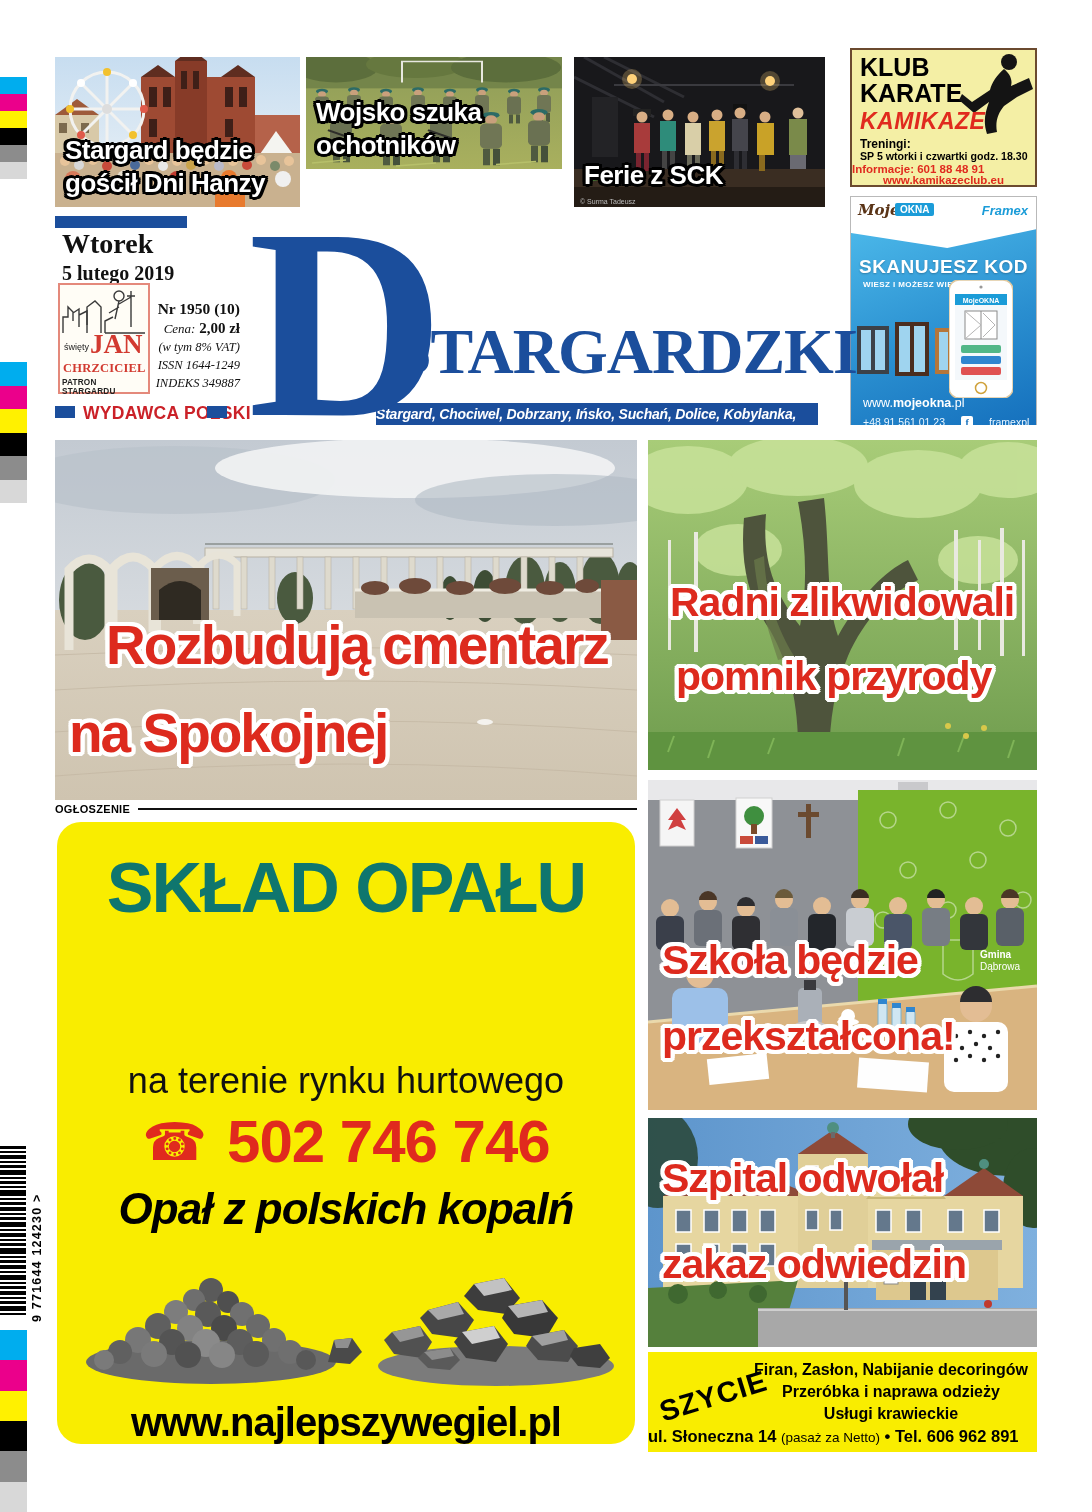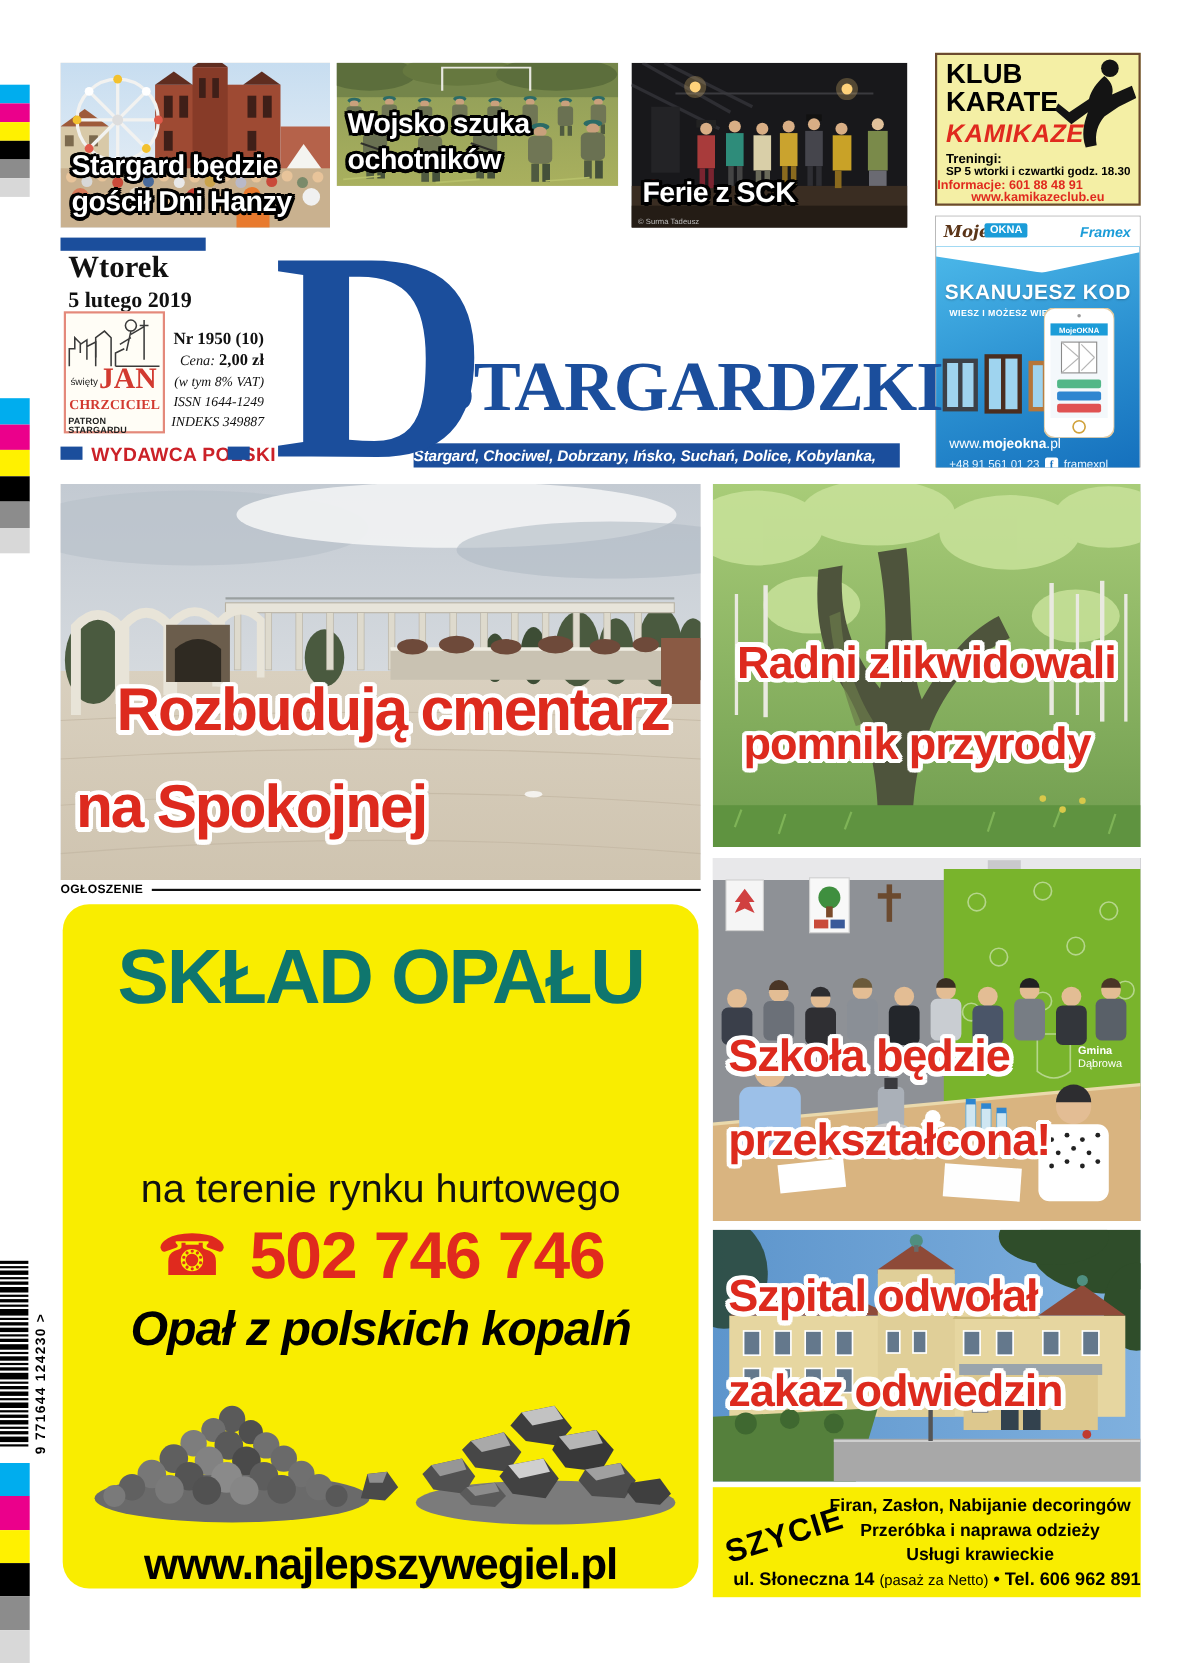--- a/index.html
+++ b/index.html
@@ -50,21 +50,21 @@
   .okna .framex{position:absolute;right:8px;top:6px;color:#1b9cd8;font-weight:bold;font-style:italic;font-size:13px;}
   .okna .body{position:absolute;left:0;top:27px;width:100%;height:201px;
               background:linear-gradient(160deg,#4cb9ea 0%,#2a8fd0 55%,#1570bd 100%);overflow:hidden;}
   .okna .notch{position:absolute;left:0;top:0;width:100%;height:24px;background:#fff;
                clip-path:polygon(0 0,100% 0,100% 22%,52% 100%,0 38%);}
   .okna .head{position:absolute;left:0;top:32px;width:100%;text-align:center;color:#fff;
               font-size:19px;font-weight:bold;letter-spacing:.5px;text-shadow:0 1px 2px rgba(0,0,0,.25);}
   .okna .sub{position:absolute;left:12px;top:56px;color:#fff;font-size:8px;font-weight:bold;letter-spacing:.4px;}
   .okna .web{position:absolute;left:12px;top:172px;color:#fff;font-size:12.5px;}
   .okna .web b{font-weight:bold;}
-  .okna .tel{position:absolute;left:12px;top:192px;color:#eaf6ff;font-size:10.5px;display:flex;align-items:center;gap:5px;}
+  .okna .tel{position:absolute;left:12px;top:192px;color:#eaf6ff;font-size:10.5px;display:flex;align-items:center;gap:16px;}
   .okna .fb{display:inline-flex;width:12px;height:12px;background:#fff;color:#1570bd;border-radius:2px;
             font-weight:bold;font-size:10px;align-items:center;justify-content:center;font-family:"Liberation Serif",serif;}
 
   
   .blue{background:#1b4e9c;}
   .mh-serif{font-family:"Liberation Serif",serif;}
   .patron{left:58px;top:283px;width:92px;height:111px;border:2px solid #e4897b;background:#fffdf6;box-sizing:border-box;position:absolute;}
   .patron .sw{position:absolute;left:4px;top:57px;font-size:9px;color:#222;}
   .patron .jan{position:absolute;left:30px;top:44px;font-family:"Liberation Serif",serif;font-weight:bold;font-size:27px;color:#d23a30;}
   .patron .chr{position:absolute;left:3px;top:76px;font-family:"Liberation Serif",serif;font-weight:bold;font-size:12.5px;color:#d23a30;letter-spacing:.2px;}
@@ -91,21 +91,21 @@
   .coal .ph .no{font-size:60px;font-weight:bold;color:#e02a1e;letter-spacing:-1px;line-height:1;}
   .coal .tag{position:absolute;left:0;width:100%;top:362px;font-size:44px;font-weight:bold;font-style:italic;color:#000;letter-spacing:-1px;}
   .coal .piles{position:absolute;left:19px;top:418px;width:540px;height:152px;}
   .coal .web{position:absolute;left:0;width:100%;top:578px;font-size:40px;font-weight:bold;color:#000;letter-spacing:-1px;}
 
   
   .sew{left:648px;top:1352px;width:389px;height:100px;background:#f9ed00;position:absolute;}
   .sew .brand{position:absolute;left:10px;top:28px;font-size:29px;font-weight:bold;color:#000;
               transform:rotate(-17deg);letter-spacing:1px;}
   .sew .svc{position:absolute;left:104px;top:7px;width:278px;text-align:center;font-size:16px;font-weight:bold;color:#000;line-height:1.38;}
-  .sew .addr{position:absolute;left:0;bottom:6px;width:100%;text-align:right;font-size:16.5px;font-weight:bold;color:#000;margin-top:12px;}
+  .sew .addr{position:absolute;left:0;bottom:6px;width:100%;text-align:left;font-size:16.5px;font-weight:bold;color:#000;margin-top:12px;}
   .sew .addr .nt{font-weight:normal;font-size:13.5px;}
 </style>
 </head>
 <body>
 
 <div class="page">
 
   <div class="cbar" style="top:77px;height:102px;">
     <span class="c-cy"></span>
       <span class="c-mg"></span>

